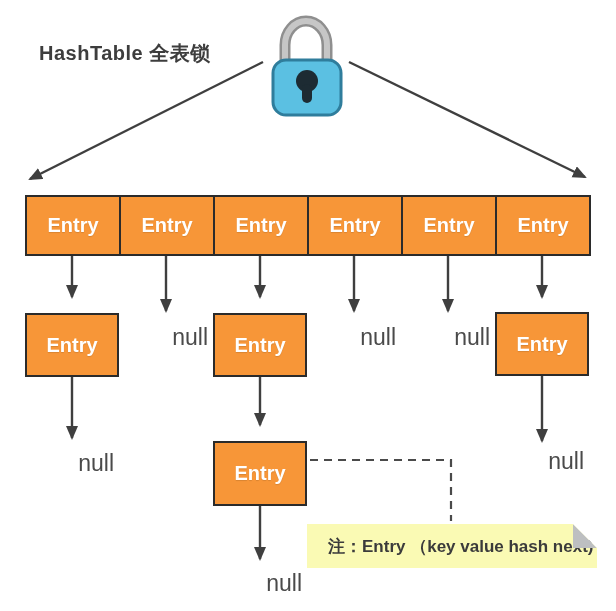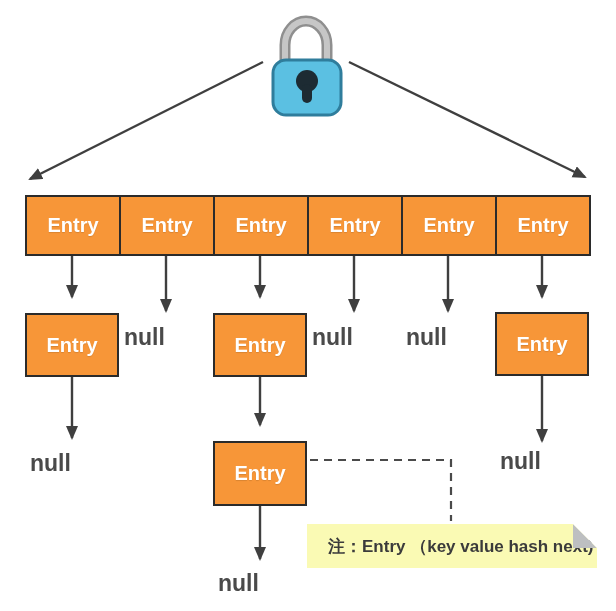--- a/index.html
+++ b/index.html
@@ -32,22 +32,22 @@
   .entry{
     position:absolute;box-sizing:border-box;
     background:var(--entry-fill);
     border:2.5px solid var(--entry-border);
     color:#FFFFFF;font-weight:bold;font-size:20px;
     display:flex;align-items:center;justify-content:center;
     text-shadow:0 1px 1px rgba(0,0,0,0.12);
     margin-top:10px;
   }
   .null-label{
-    position:absolute;width:84px;text-align:left;
-    font-size:23px;font-weight:bold;color:var(--null-color);
+    position:absolute;width:84px;text-align:right;
+    font-size:23px;font-weight:normal;color:var(--null-color);
   }
   .note{
     position:absolute;left:307px;top:524px;width:290px;height:44px;
     background:var(--note-bg);
     box-sizing:border-box;
   }
   .note-text{
     position:absolute;left:21px;top:0;height:44px;line-height:46px;
     font-size:17px;font-weight:bold;color:#3B3B3B;white-space:nowrap;
   }
@@ -87,20 +87,21 @@
 
     <g>
       <path d="M 285 64 L 285 45 A 21 24 0 0 1 327 45 L 327 64" fill="none" stroke="#8F8F8F" stroke-width="11"></path>
       <path d="M 285 64 L 285 45 A 21 24 0 0 1 327 45 L 327 64" fill="none" stroke="#C6C6C6" stroke-width="6"></path>
       <rect x="273" y="60" width="68" height="55" rx="13" fill="#5BC0E2" stroke="#2F7D9C" stroke-width="3"></rect>
       <circle cx="307" cy="81" r="11" fill="#1D2B33"></circle>
       <rect x="302" y="84" width="10" height="19" rx="5" fill="#1D2B33"></rect>
     </g>
   </svg>
 
+  <div class="title">HashTable 全表锁</div>
 
   <div class="entry" style="left:25px;top:185px;width:96px;height:61px;">Entry</div>
   <div class="entry" style="left:119px;top:185px;width:96px;height:61px;">Entry</div>
   <div class="entry" style="left:213px;top:185px;width:96px;height:61px;">Entry</div>
   <div class="entry" style="left:307px;top:185px;width:96px;height:61px;">Entry</div>
   <div class="entry" style="left:401px;top:185px;width:96px;height:61px;">Entry</div>
   <div class="entry" style="left:495px;top:185px;width:96px;height:61px;">Entry</div>
 
   <div class="entry" style="left:25px;top:303px;width:94px;height:64px;">Entry</div>
   <div class="null-label" style="left:124px;top:324px;">null</div>

